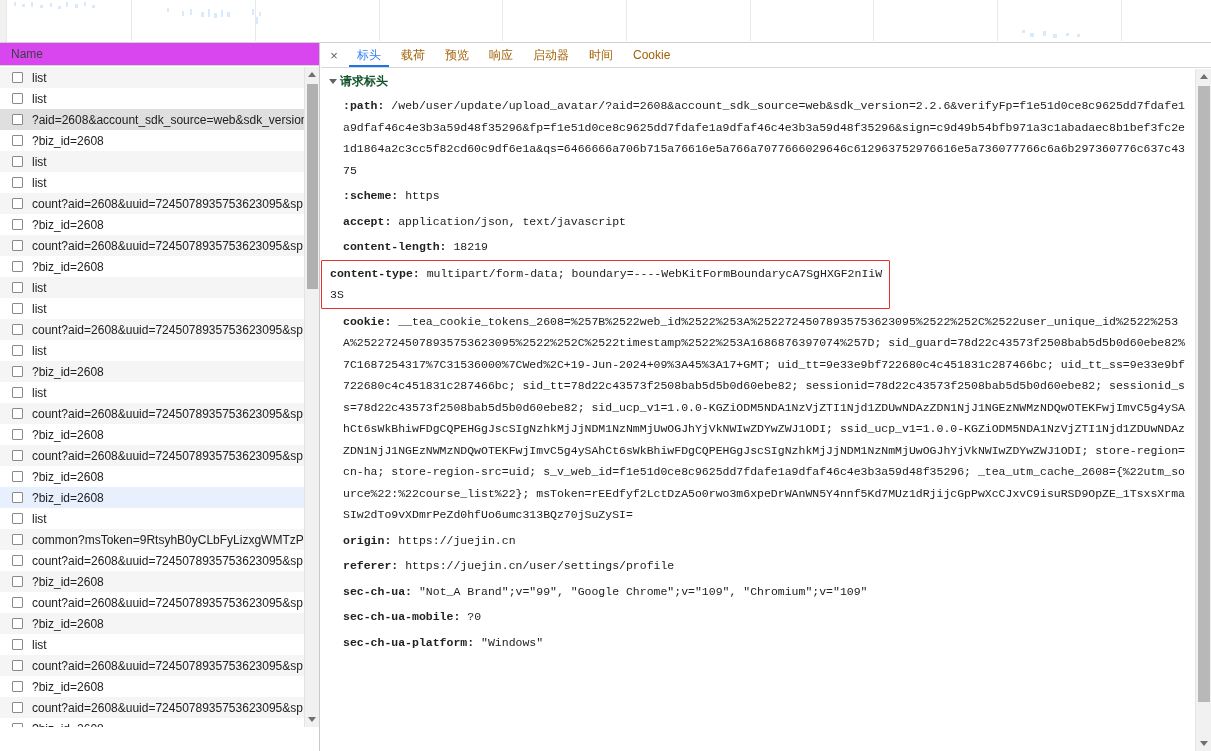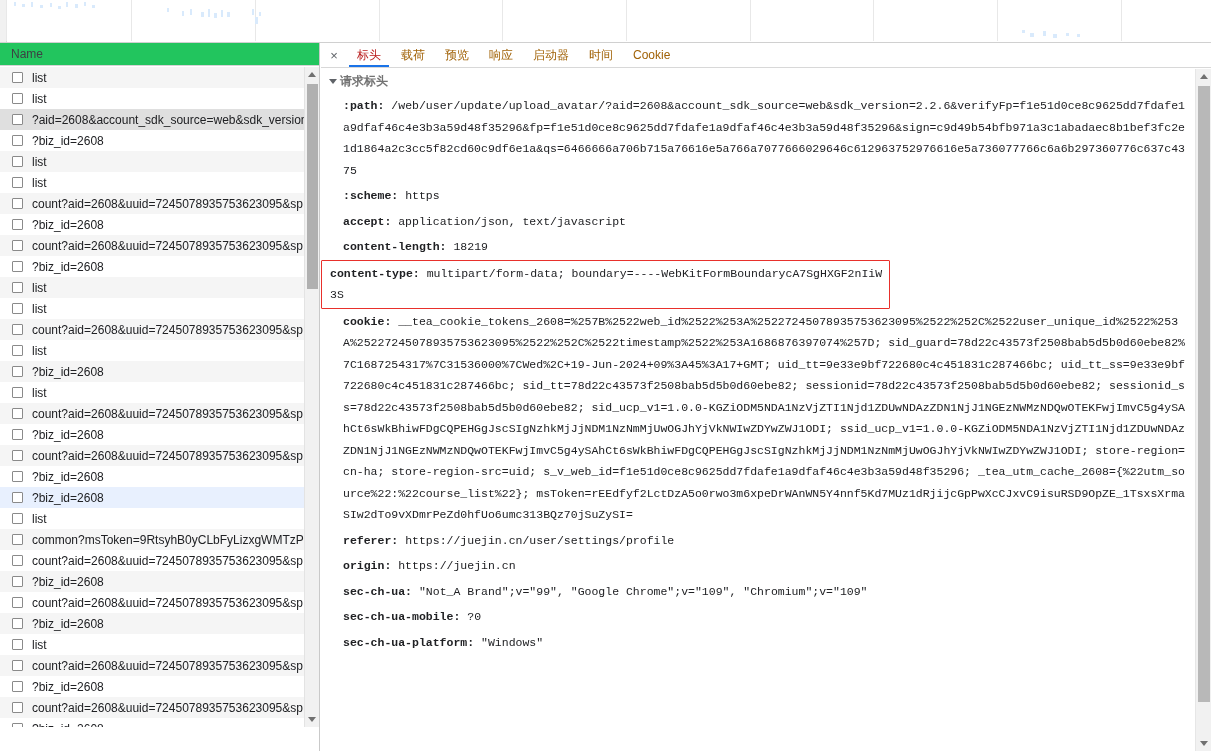--- a/index.html
+++ b/index.html
@@ -32,21 +32,21 @@
     border-right:1px solid #c9c9c9;
   }
   .pane-right{
     position:absolute;left:321px;top:43px;right:0;bottom:0;
     background:#fff;box-sizing:border-box;overflow:hidden;
   }
 
   
   .lst-header{
     position:absolute;left:0;top:0;right:0;height:23px;
-    background:#22c55e;border-bottom:1px solid #d4d4d4;
+    background:#d946ef;border-bottom:1px solid #d4d4d4;
     box-sizing:border-box;
     display:flex;align-items:center;
   }
   .lst-header .col-name{
     padding-left:11px;font-size:12px;color:#3c4043;line-height:22px;
   }
 
   .lst-body{
     position:absolute;left:0;top:24px;right:0;bottom:24px;
     overflow:hidden;background:#fff;
@@ -103,33 +103,33 @@
     box-sizing:border-box;display:flex;align-items:center;
   }
   .tab-close{
     width:26px;height:24px;display:flex;align-items:center;justify-content:center;
     color:#5f6368;font-size:13px;line-height:1;
   }
   .tab{
     position:relative;height:24px;display:flex;align-items:center;
     padding:0 10px;font-size:12px;color:#a16207;box-sizing:border-box;
   }
-  .tab.active{color:#b91c1c;font-weight:400;}
+  .tab.active{color:#3b82f6;font-weight:400;}
   .tab.active::after{
     content:"";position:absolute;left:2px;right:2px;bottom:0;height:2px;background:#1a73e8;
   }
 
   
   .hdr-scroll{
     position:absolute;left:0;top:26px;right:16px;bottom:0;
     overflow:hidden;background:#fff;
   }
   .section-title{
     display:flex;align-items:center;
-    font-size:12px;font-weight:bold;color:#737373;
+    font-size:12px;font-weight:bold;color:#14532d;
     padding:4px 6px 3px 8px;
   }
   .caret{
     width:0;height:0;margin-right:3px;
     border-left:4px solid transparent;border-right:4px solid transparent;
     border-top:5px solid #5f6368;
   }
   .hrow{
     position:relative;
     padding:2px 6px 2px 22px;
@@ -390,22 +390,22 @@
         <span class="caret"></span>
         <span>请求标头</span>
       </div>
       <div id="headers-list">
           <div class="hrow"><span class="k">:path:</span> <span class="v">/web/user/update/upload_avatar/?aid=2608&amp;account_sdk_source=web&amp;sdk_version=2.2.6&amp;verifyFp=f1e51d0ce8c9625dd7fdafe1a9dfaf46c4e3b3a59d48f35296&amp;fp=f1e51d0ce8c9625dd7fdafe1a9dfaf46c4e3b3a59d48f35296&amp;sign=c9d49b54bfb971a3c1abadaec8b1bef3fc2e1d1864a2c3cc5f82cd60c9df6e1a&amp;qs=6466666a706b715a76616e5a766a7077666029646c612963752976616e5a736077766c6a6b297360776c637c4375</span></div>
           <div class="hrow"><span class="k">:scheme:</span> <span class="v">https</span></div>
           <div class="hrow"><span class="k">accept:</span> <span class="v">application/json, text/javascript</span></div>
           <div class="hrow"><span class="k">content-length:</span> <span class="v">18219</span></div>
           <div class="hrow boxed"><span class="k">content-type:</span> <span class="v">multipart/form-data; boundary=----WebKitFormBoundarycA7SgHXGF2nIiW3S</span></div>
           <div class="hrow"><span class="k">cookie:</span> <span class="v">__tea_cookie_tokens_2608=%257B%2522web_id%2522%253A%25227245078935753623095%2522%252C%2522user_unique_id%2522%253A%25227245078935753623095%2522%252C%2522timestamp%2522%253A1686876397074%257D; sid_guard=78d22c43573f2508bab5d5b0d60ebe82%7C1687254317%7C31536000%7CWed%2C+19-Jun-2024+09%3A45%3A17+GMT; uid_tt=9e33e9bf722680c4c451831c287466bc; uid_tt_ss=9e33e9bf722680c4c451831c287466bc; sid_tt=78d22c43573f2508bab5d5b0d60ebe82; sessionid=78d22c43573f2508bab5d5b0d60ebe82; sessionid_ss=78d22c43573f2508bab5d5b0d60ebe82; sid_ucp_v1=1.0.0-KGZiODM5NDA1NzVjZTI1Njd1ZDUwNDAzZDN1NjJ1NGEzNWMzNDQwOTEKFwjImvC5g4ySAhCt6sWkBhiwFDgCQPEHGgJscSIgNzhkMjJjNDM1NzNmMjUwOGJhYjVkNWIwZDYwZWJ1ODI; ssid_ucp_v1=1.0.0-KGZiODM5NDA1NzVjZTI1Njd1ZDUwNDAzZDN1NjJ1NGEzNWMzNDQwOTEKFwjImvC5g4ySAhCt6sWkBhiwFDgCQPEHGgJscSIgNzhkMjJjNDM1NzNmMjUwOGJhYjVkNWIwZDYwZWJ1ODI; store-region=cn-ha; store-region-src=uid; s_v_web_id=f1e51d0ce8c9625dd7fdafe1a9dfaf46c4e3b3a59d48f35296; _tea_utm_cache_2608={%22utm_source%22:%22course_list%22}; msToken=rEEdfyf2LctDzA5o0rwo3m6xpeDrWAnWN5Y4nnf5Kd7MUz1dRjijcGpPwXcCJxvC9isuRSD9OpZE_1TsxsXrmaSIw2dTo9vXDmrPeZd0hfUo6umc313BQz70jSuZySI=</span></div>
+          <div class="hrow"><span class="k">origin:</span> <span class="v">https://juejin.cn</span></div>
           <div class="hrow"><span class="k">referer:</span> <span class="v">https://juejin.cn/user/settings/profile</span></div>
-          <div class="hrow"><span class="k">origin:</span> <span class="v">https://juejin.cn</span></div>
           <div class="hrow"><span class="k">sec-ch-ua:</span> <span class="v">"Not_A Brand";v="99", "Google Chrome";v="109", "Chromium";v="109"</span></div>
           <div class="hrow"><span class="k">sec-ch-ua-mobile:</span> <span class="v">?0</span></div>
           <div class="hrow"><span class="k">sec-ch-ua-platform:</span> <span class="v">"Windows"</span></div>
         </div>
     </div>
 
     <div class="sb-r">
       <div class="sb-arrow up">
         <span class="tri-up"></span>
       </div>

